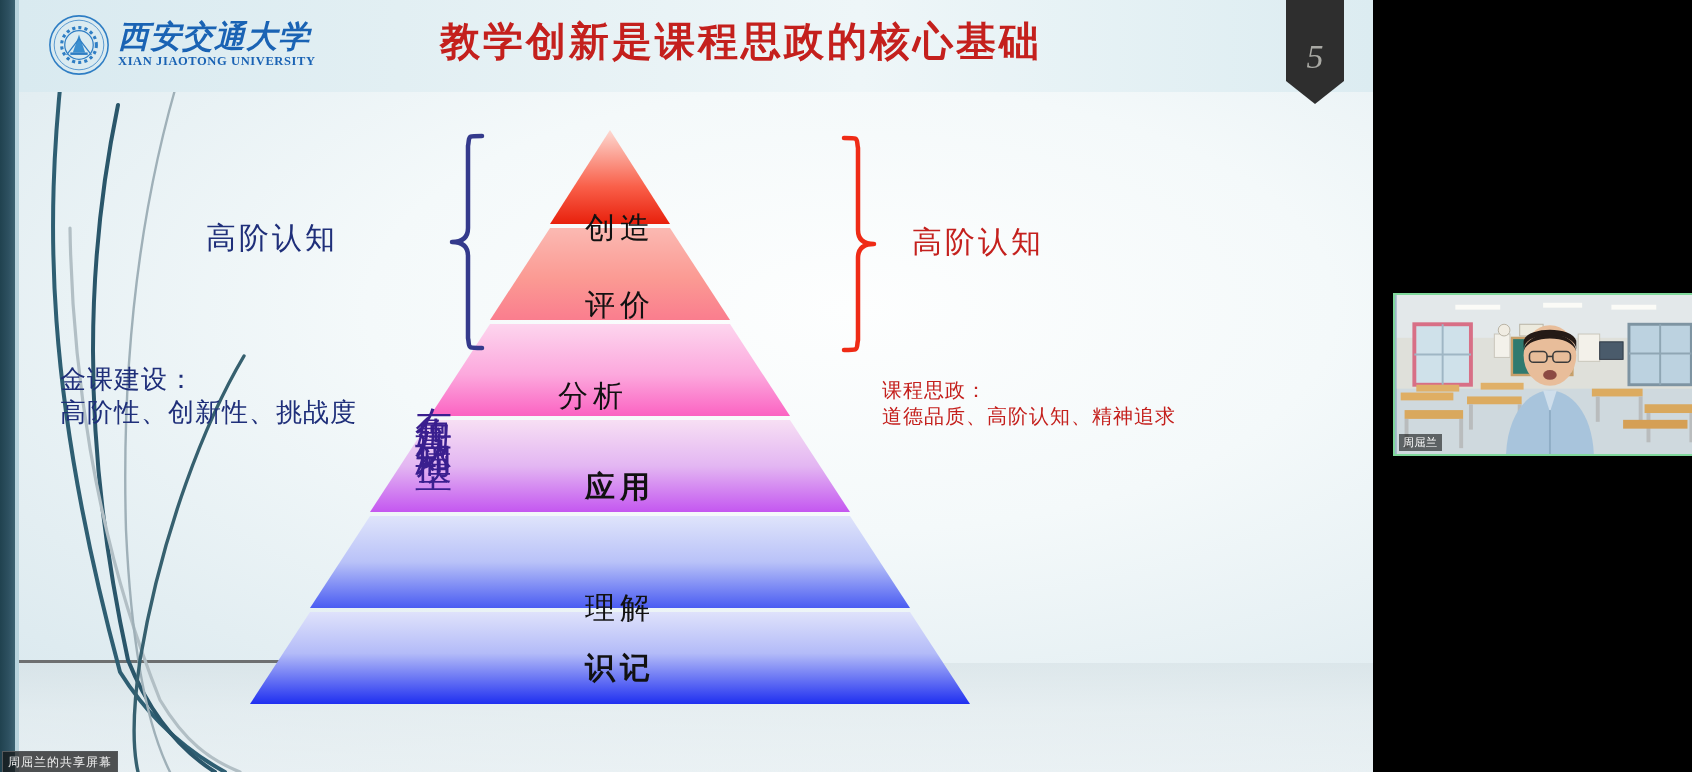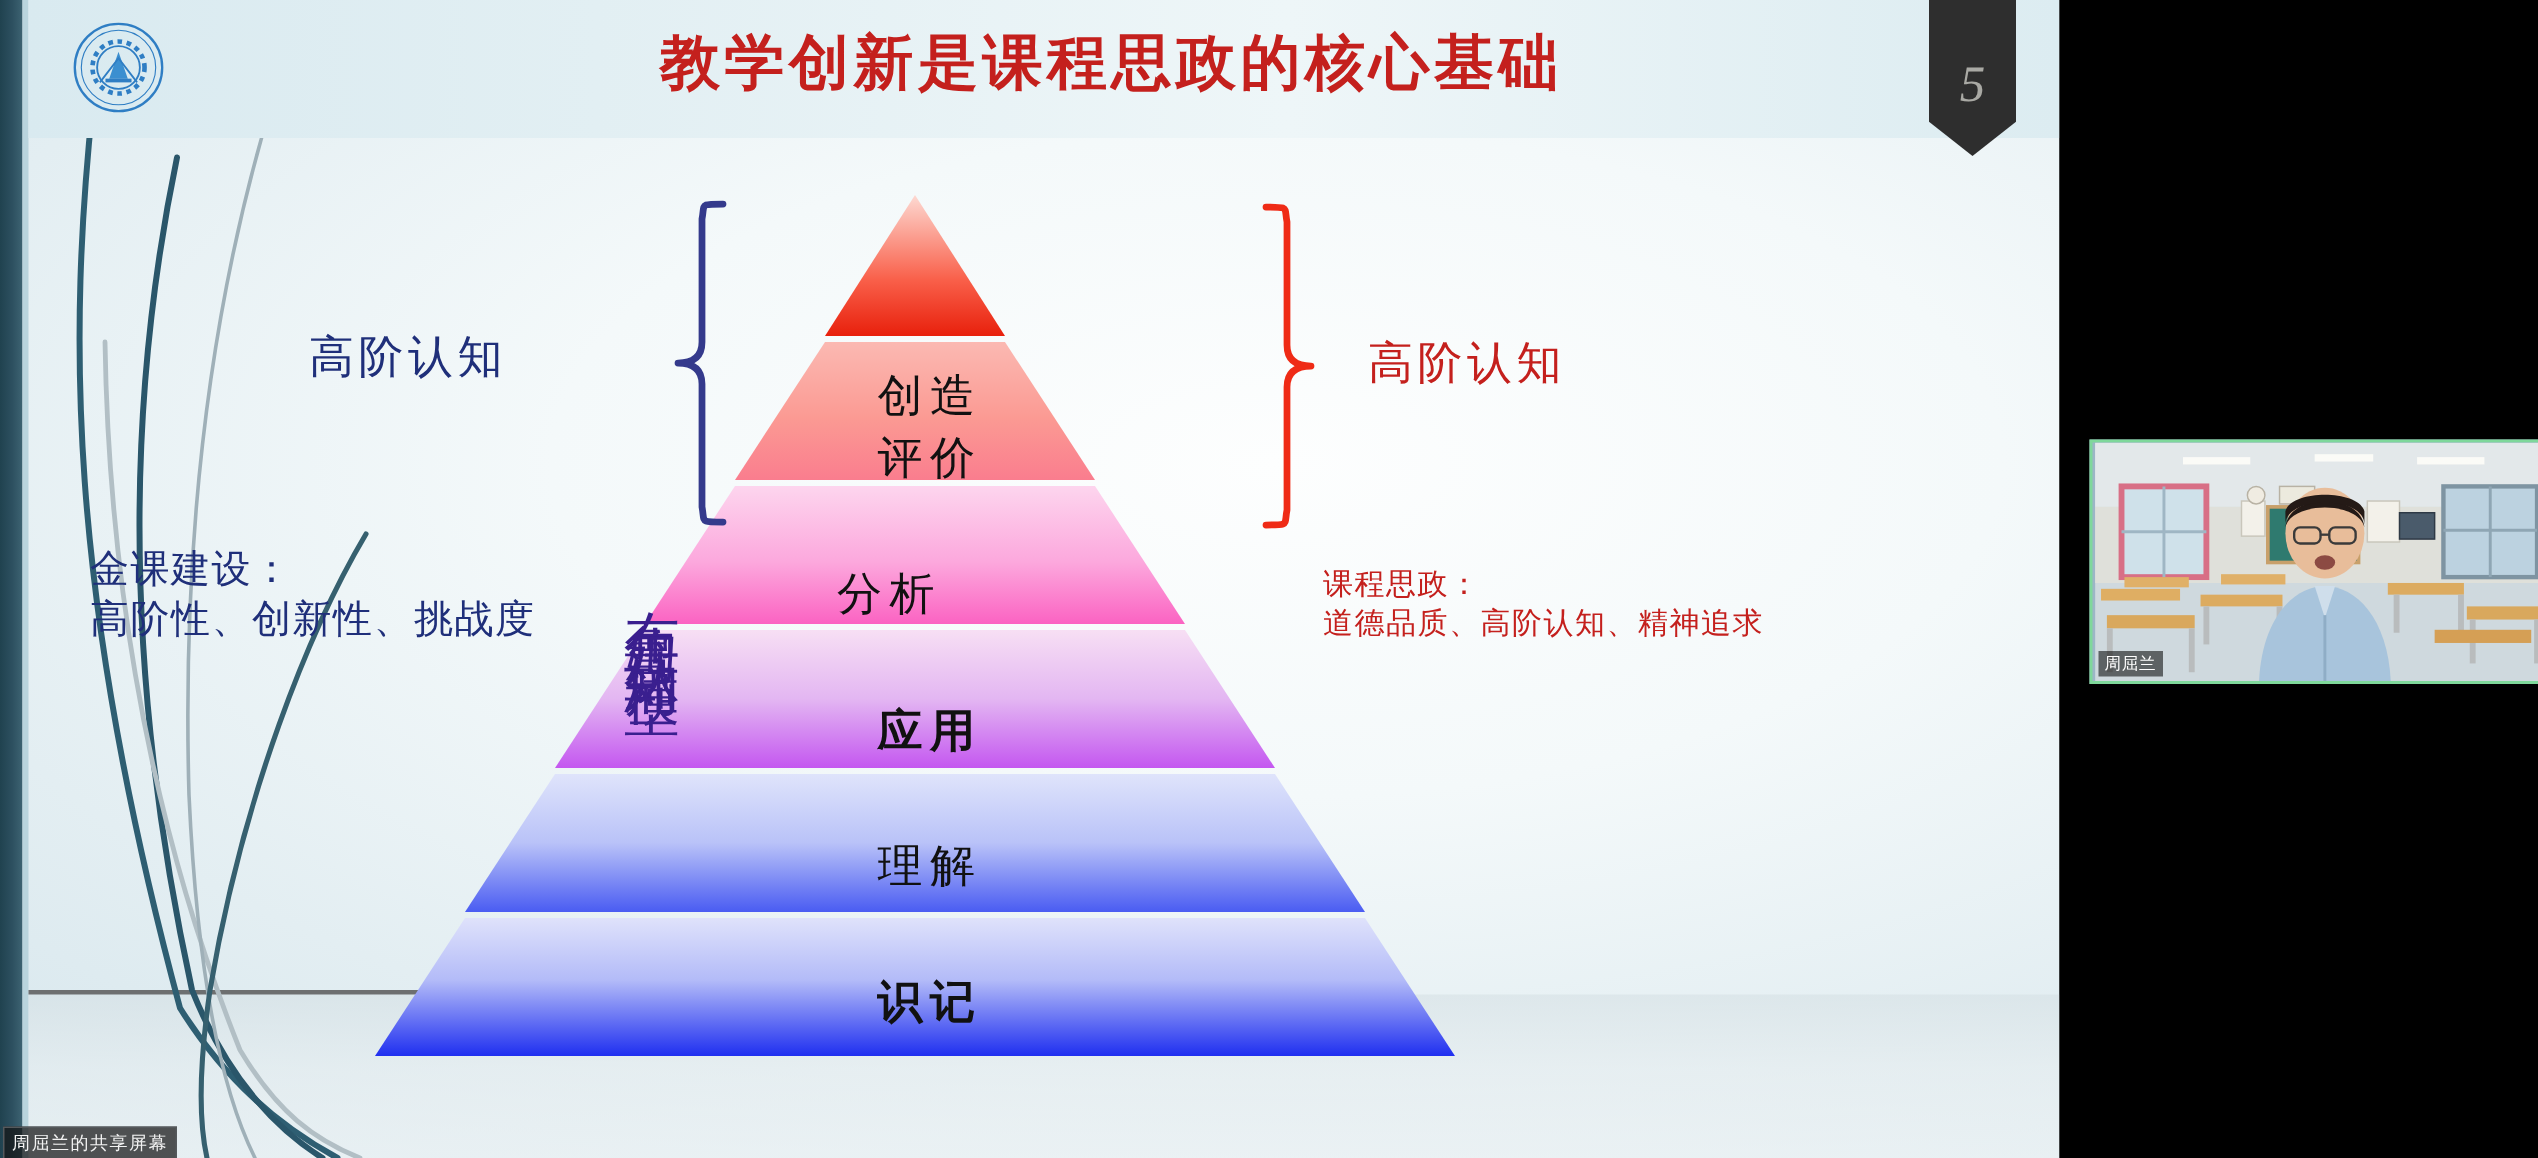--- a/index.html
+++ b/index.html
@@ -195,20 +195,24 @@
         <circle cx="50" cy="50" r="47" fill="none" stroke="#2f7ec4" stroke-width="2.5"></circle>
         <circle cx="50" cy="50" r="40" fill="none" stroke="#2f7ec4" stroke-width="1.2"></circle>
         <g stroke="#2f7ec4" stroke-width="5" fill="none">
           <circle cx="50" cy="50" r="28" stroke-dasharray="5 5"></circle>
         </g>
         <circle cx="50" cy="50" r="23" fill="none" stroke="#2f7ec4" stroke-width="2"></circle>
         <path d="M40 62 L50 33 L60 62 Z" fill="#3b8fd0"></path>
         <rect x="36" y="62" width="28" height="4" fill="#2f7ec4"></rect>
         <path d="M30 66 L50 40 L70 66" stroke="#2f7ec4" stroke-width="2" fill="none"></path>
       </svg>
+      <div id="logo-text">
+        <div id="logo-cn">西安交通大学</div>
+        <div id="logo-en">XIAN JIAOTONG UNIVERSITY</div>
+      </div>
     </div>
 
     <div id="slide-title">教学创新是课程思政的核心基础</div>
 
     <div id="page-ribbon">
       <span>5</span>
     </div>
 
     <svg id="pyramid" viewBox="0 0 740 580" preserveAspectRatio="none">
       <defs>
@@ -245,25 +249,25 @@
       </defs>
 
       <path d="M370 2 L430 96 L310 96 Z" fill="url(#g1)"></path>
       <path d="M310 100 L430 100 L490 192 L250 192 Z" fill="url(#g2)"></path>
       <path d="M250 196 L490 196 L550 288 L190 288 Z" fill="url(#g3)"></path>
       <path d="M190 292 L550 292 L610 384 L130 384 Z" fill="url(#g4)"></path>
       <path d="M130 388 L610 388 L670 480 L70 480 Z" fill="url(#g5)"></path>
       <path d="M70 484 L670 484 L730 576 L10 576 Z" fill="url(#g6)"></path>
     </svg>
 
-    <div class="pyr-label" style="left:585px; top:208px;margin-top:36px;">创造</div>
+    <div class="pyr-label" style="left:585px; top:208px;">创造</div>
     <div class="pyr-label" style="left:585px; top:285px;">评价</div>
     <div class="pyr-label" style="left:558px; top:376px;">分析</div>
     <div class="pyr-label" style="left:585px; top:467px;font-weight:bold;">应用</div>
-    <div class="pyr-label" style="left:585px; top:557px;">理解</div>
+    <div class="pyr-label" style="left:585px; top:588px;">理解</div>
     <div class="pyr-label" style="left:585px; top:648px;font-weight:bold;">识记</div>
 
     <div id="vertical-model">布鲁姆认知模型</div>
 
     <svg class="brace" style="left:440px; top:132px; width:50px; height:220px;" viewBox="0 0 50 220">
       <path d="M42 4 C 26 4, 30 4, 28 14 L28 96 C 28 106, 22 110, 12 110 C 22 110, 28 114, 28 124 L28 206 C 30 216, 26 216, 42 216" fill="none" stroke="#343a8c" stroke-width="4.5" stroke-linecap="round" stroke-linejoin="round"></path>
     </svg>
 
     <svg class="brace" style="left:836px; top:134px; width:50px; height:220px;" viewBox="0 0 50 220">
       <path d="M8 4 C 24 4, 20 4, 22 14 L22 96 C 22 106, 28 110, 38 110 C 28 110, 22 114, 22 124 L22 206 C 20 216, 24 216, 8 216" fill="none" stroke="#ef2b16" stroke-width="4.5" stroke-linecap="round" stroke-linejoin="round"></path>

